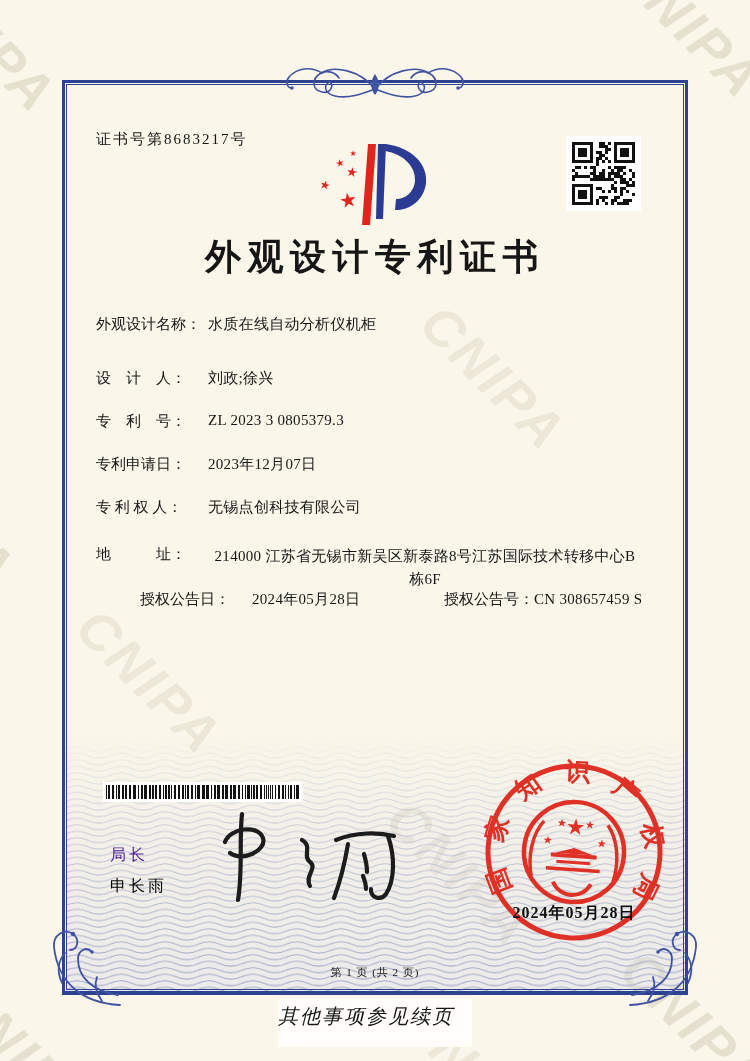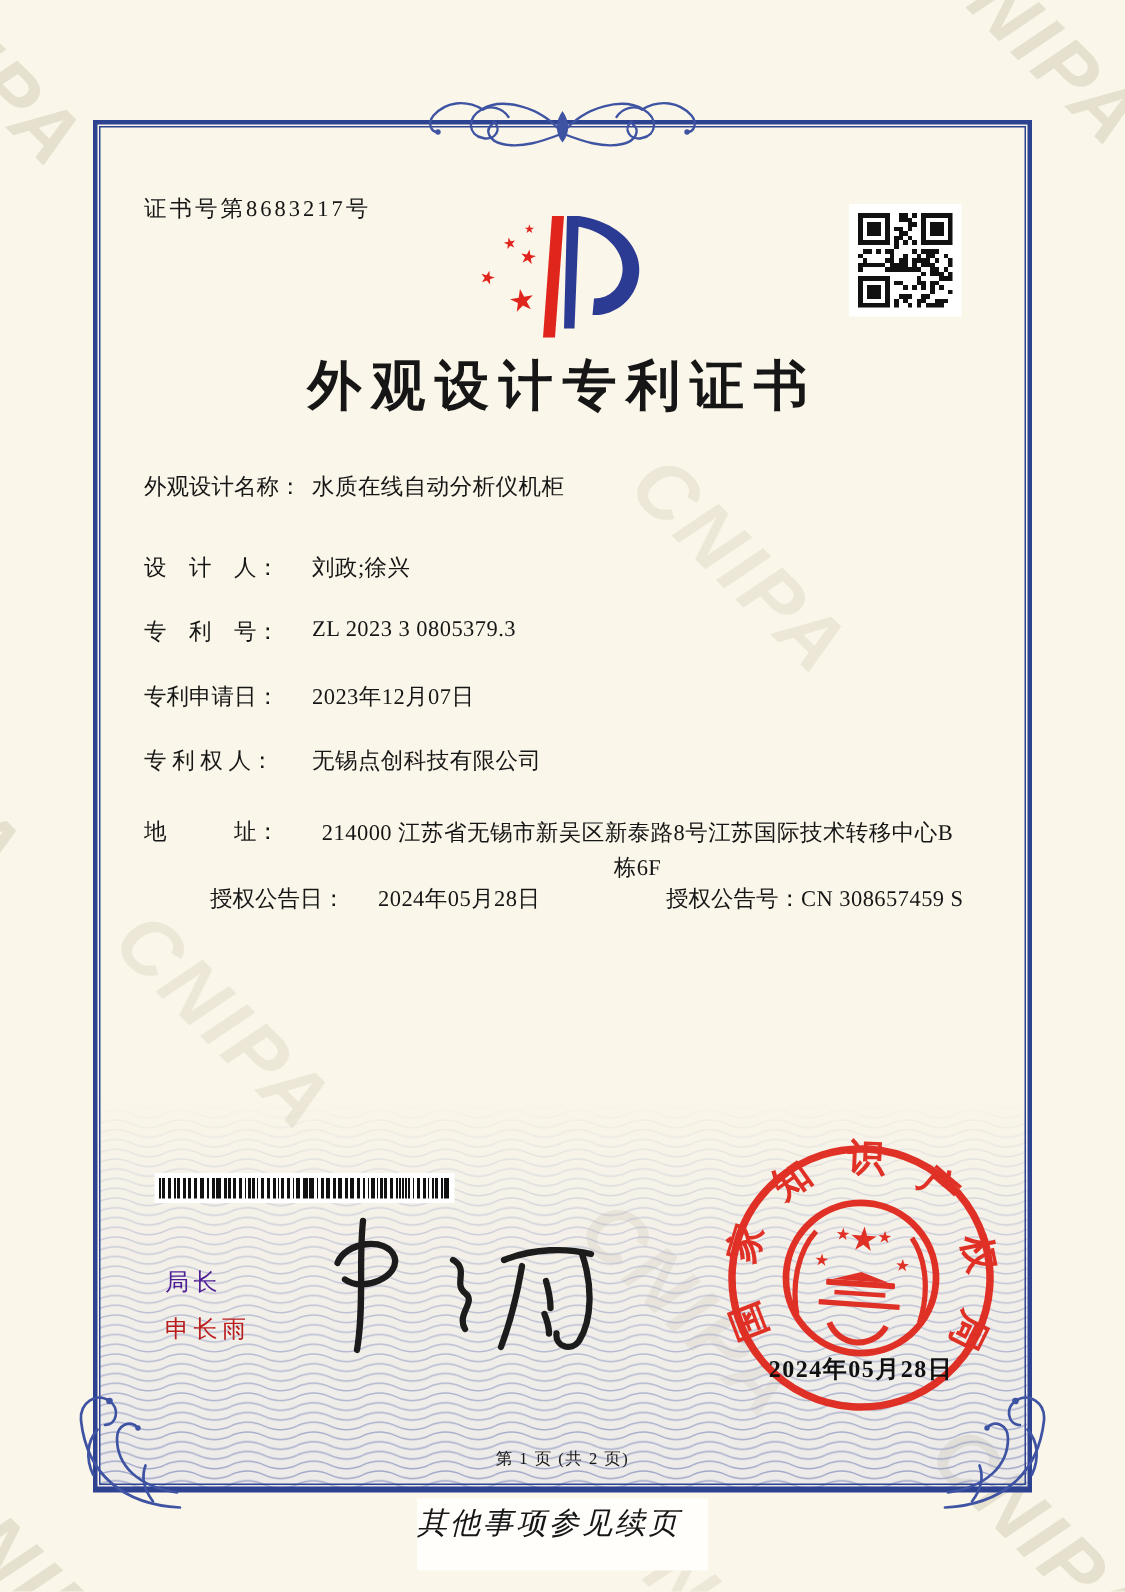--- a/index.html
+++ b/index.html
@@ -58,21 +58,21 @@
   }
   .paras p{margin:0;text-indent:27px;}
   .paras p + p{margin-top:7px;}
   .barcode-box{
     left:103px;top:782px;width:200px;height:20px;background:#ffffff;
     display:flex;align-items:center;justify-content:center;
   }
   .sig-title{left:110px;top:845px;font-family:"Liberation Sans","DejaVu Sans",sans-serif;
     font-size:16px;letter-spacing:3px;color:#4c1d95;}
   .sig-name{left:110px;top:876px;font-family:Liberation Sans, sans-serif;
-    font-size:16px;letter-spacing:3px;color:#b91c1c;}
+    font-size:16px;letter-spacing:3px;color:#000000;}
   .seal-date{
     left:479px;top:903px;width:190px;text-align:center;
     font-size:16px;font-weight:bold;color:#101010;z-index:6;letter-spacing:1px;
   }
   .page-info{
     left:62px;top:965px;width:626px;text-align:center;font-size:11px;letter-spacing:1px;
   }
   .cont-box{
     left:278px;top:999px;width:194px;height:48px;background:#fffefb;
     text-align:left;line-height:35px;font-size:20px;font-style:italic;letter-spacing:2px;

